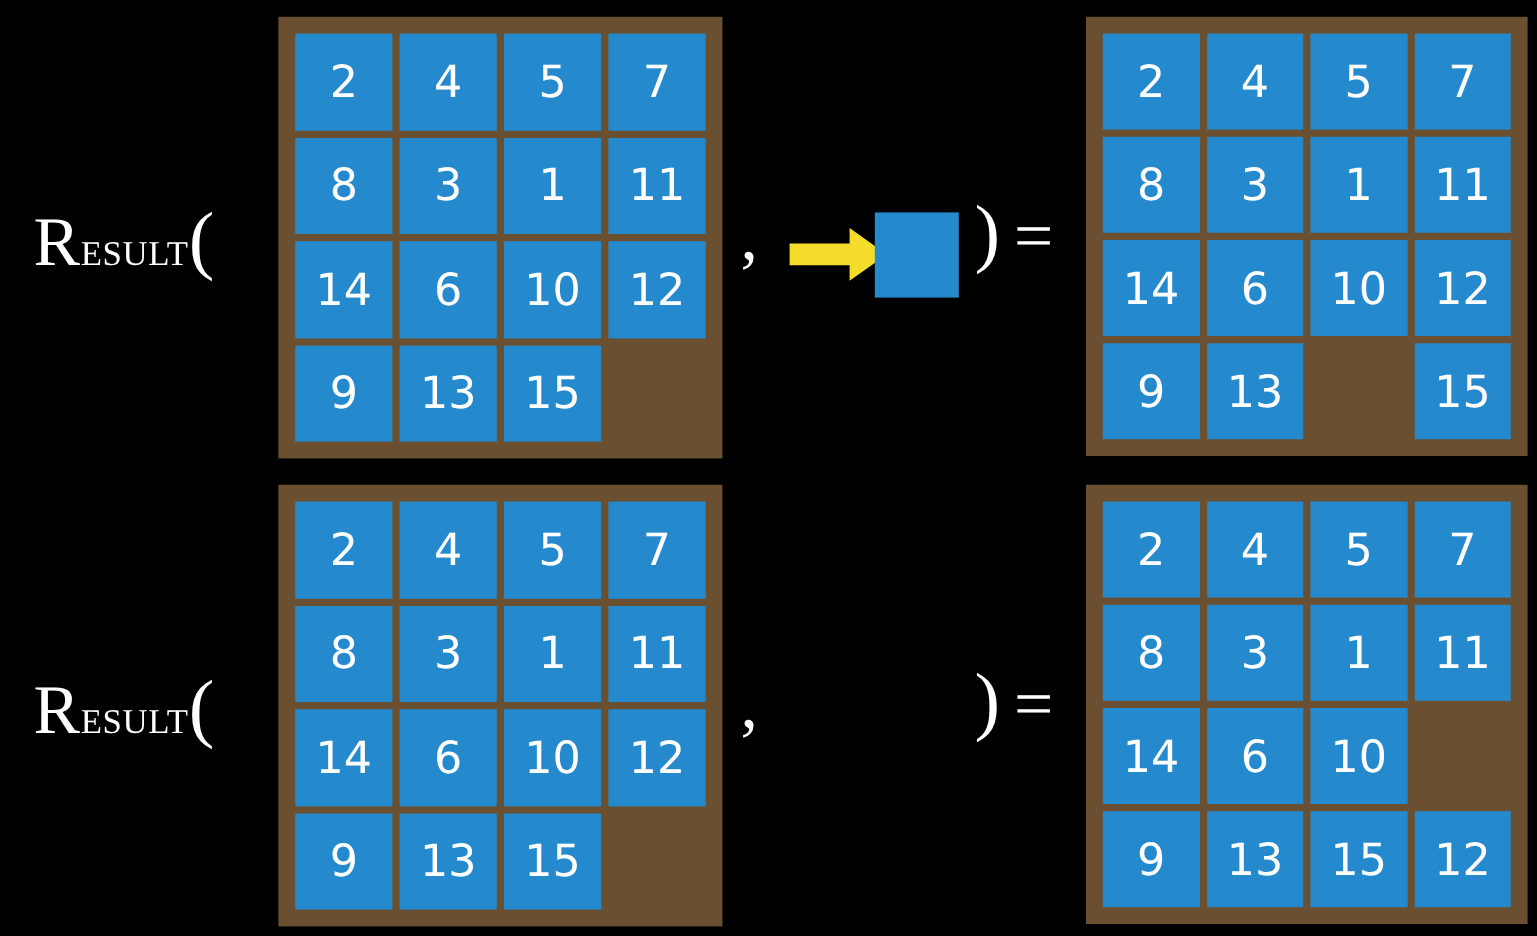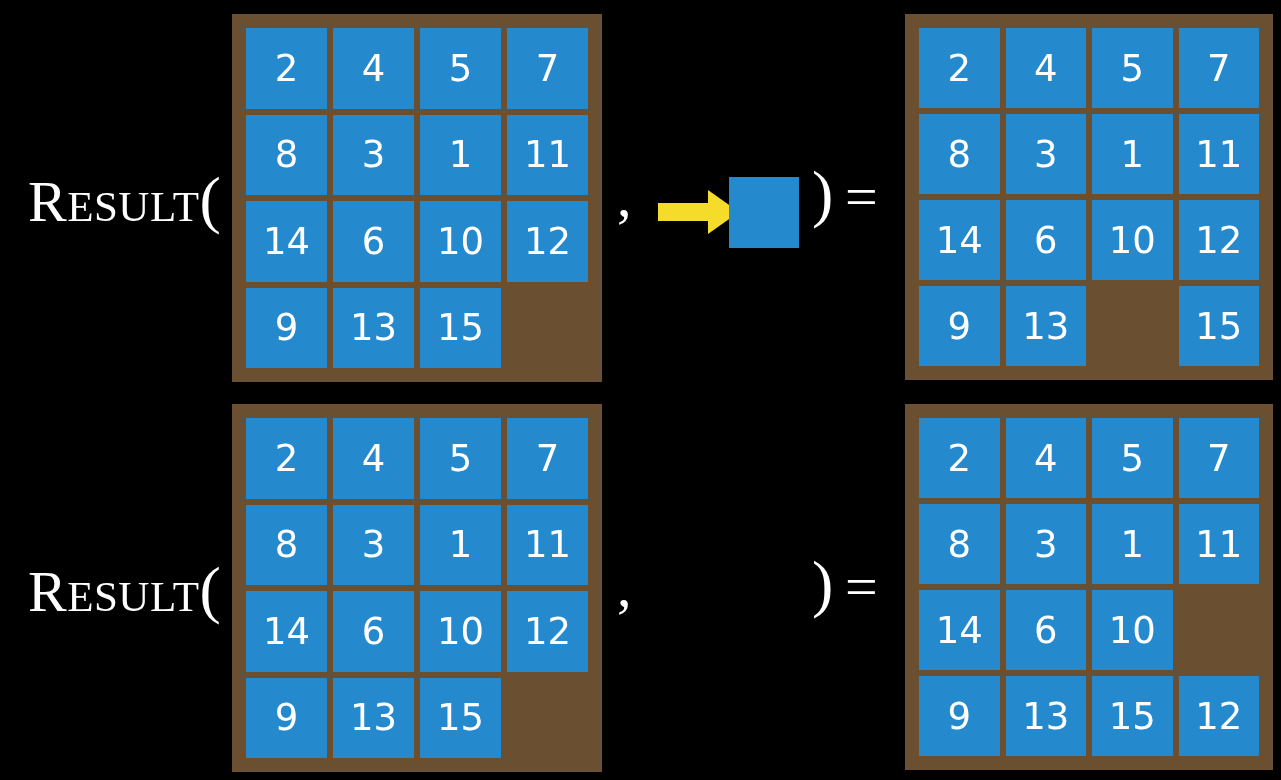--- a/index.html
+++ b/index.html
@@ -44,21 +44,21 @@
     user-select: none;
   }
 
   .fn-label {
     left: 28px;
     top: 168px;
     font-size: 58px;
     letter-spacing: 0.5px;
   }
   .fn-label .cap  { font-size: 58px; }
-  .fn-label .smcp { font-size: 43px; }
+  .fn-label .smcp { font-size: 29px; }
   .fn-label .paren{ font-size: 64px; }
 
   .comma  { left: 617px; top: 168px;  font-size: 58px; }
   .rparen { left: 812px; top: 162px;  font-size: 64px; }
   .equals { left: 845px; top: 168px;  font-size: 58px; }
 
   
   .board {
     position: absolute;
     background: #6a5030;

